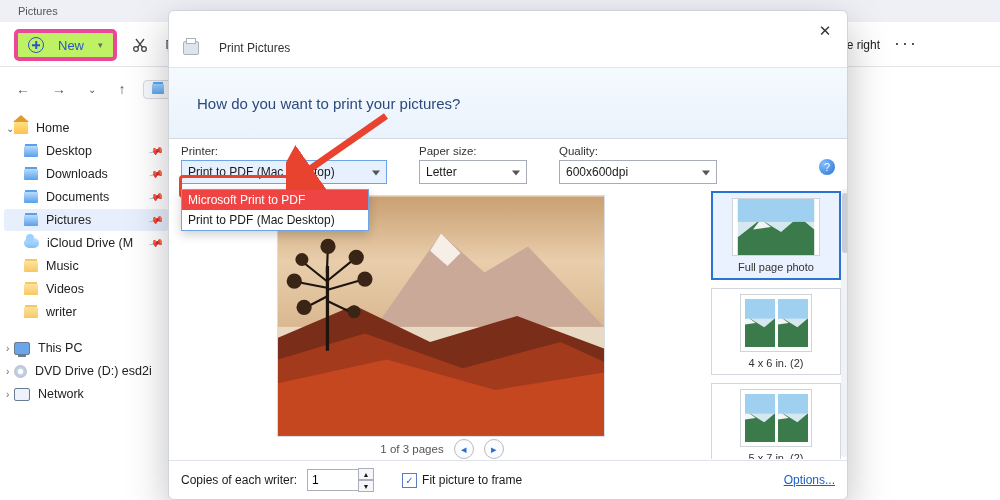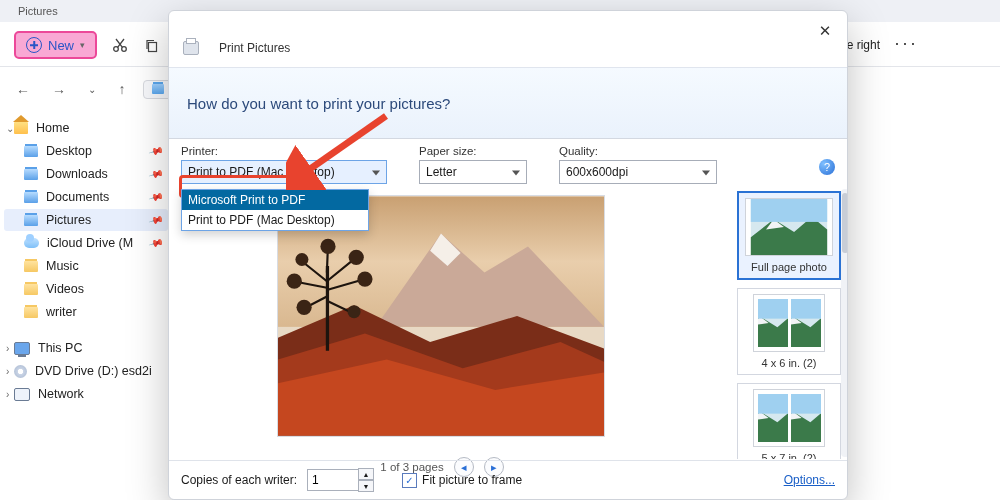--- a/index.html
+++ b/index.html
@@ -4,21 +4,21 @@
 <style>
 html,body{margin:0;padding:0;font-family:"Segoe UI",Arial,sans-serif;font-size:12px;color:#1a1a1a;background:#fff;overflow:hidden}
 .stage{position:relative;width:1000px;height:500px;background:#fff}
 
 
 .exp-titlebar{position:absolute;left:0;top:0;right:0;height:22px;background:#eef0f5;font-size:11px;color:#555;padding-left:18px;line-height:22px}
 .exp-dots{position:absolute;right:82px;top:33px;font-size:18px;letter-spacing:2px;color:#333;cursor:pointer}
 .exp-text-right{position:absolute;right:120px;top:38px;font-size:12px;color:#222}
 
 .exp-cmdrow{position:absolute;left:0;top:24px;right:0;height:42px;display:flex;align-items:center;gap:14px;padding-left:14px}
-.new-btn{display:flex;align-items:center;gap:6px;border:2px solid #ec4899;border-radius:5px;padding:4px 10px;font-size:13px;color:#2a56c6;background:#f9a8d4;cursor:pointer}
+.new-btn{display:flex;align-items:center;gap:14px;border:4px solid #ec4899;border-radius:5px;padding:4px 10px;font-size:13px;color:#2a56c6;background:#bef264;cursor:pointer}
 .new-btn .plus{display:inline-block;width:14px;height:14px;border:1.5px solid #2a56c6;border-radius:50%;position:relative}
 .new-btn .plus::before,.new-btn .plus::after{content:"";position:absolute;background:#2a56c6}
 .new-btn .plus::before{left:3px;right:3px;top:50%;height:1.5px;transform:translateY(-50%)}
 .new-btn .plus::after{top:3px;bottom:3px;left:50%;width:1.5px;transform:translateX(-50%)}
 .tool-ico{width:18px;height:18px;display:inline-flex;align-items:center;justify-content:center;color:#444;cursor:pointer}
 
 .exp-sep{position:absolute;left:0;right:0;top:66px;height:1px;background:#e3e5ea}
 .exp-navrow{position:absolute;left:0;top:74px;right:0;height:30px;display:flex;align-items:center;gap:14px;padding-left:12px;color:#5a5a5a;z-index:0}
 .nav-arrow{font-size:14px;padding:0 4px;cursor:pointer}
 .addr{display:flex;align-items:center;gap:6px;border:.5px solid #d7d9df;border-radius:4px;padding:3px 8px;background:#f7f8fb}
@@ -47,45 +47,45 @@
 .filecol .f{height:14px;margin:4px 0;background:#f0f2f6;border-radius:2px}
 .filecol .f.red{background:#f8d7d7}
 
 
 .dlg{position:absolute;left:168px;top:10px;width:678px;height:488px;background:#fff;border:1px solid #cfd3da;border-radius:6px;box-shadow:0 14px 40px rgba(0,0,0,.25);overflow:hidden}
 .dlg-close{position:absolute;right:8px;top:6px;width:28px;height:28px;display:flex;align-items:center;justify-content:center;font-size:15px;color:#333;cursor:pointer;border-radius:4px}
 .dlg-title{position:absolute;left:14px;top:30px;display:flex;align-items:center;gap:20px;font-size:12px;color:#333}
 .dlg-title .prn{width:14px;height:12px;background:#dfe4ec;border:1px solid #aab1bd;border-radius:2px;position:relative}
 .dlg-title .prn::before{content:"";position:absolute;left:2px;right:2px;top:-4px;height:4px;background:#fff;border:1px solid #aab1bd}
 
-.dlg-banner{position:absolute;left:0;right:0;top:56px;height:70px;background:linear-gradient(#f5faff,#eaf2fc);border-top:1px solid #e0e5ee;border-bottom:1px solid #d3d8e1;display:flex;align-items:center;padding-left:18px;font-size:15px;color:#2c4a7b}
+.dlg-banner{position:absolute;left:0;right:0;top:56px;height:70px;background:linear-gradient(#f5faff,#eaf2fc);border-top:1px solid #e0e5ee;border-bottom:1px solid #d3d8e1;display:flex;align-items:center;padding-left:28px;font-size:15px;color:#2c4a7b}
 
 .dlg-body{position:absolute;left:0;right:0;top:126px;bottom:38px;padding:8px 12px 0 12px}
 .ctrls{display:flex;gap:32px;align-items:flex-start}
 .ctrl label{display:block;font-size:11.5px;color:#333;margin-bottom:3px}
 .combo{height:22px;border:1px solid #a7adb8;background:#fff;font-size:12px;padding:0 20px 0 6px;position:relative;display:flex;align-items:center;cursor:pointer}
 .combo::after{content:"";position:absolute;right:6px;top:50%;transform:translateY(-30%);border-left:4px solid transparent;border-right:4px solid transparent;border-top:5px solid #555}
 .combo.printer{width:178px;background:#e6f0ff;border-color:#6da4e6}
 .combo.paper{width:80px}
 .combo.qual{width:130px}
 .help{margin-left:auto;margin-top:14px;width:16px;height:16px;border-radius:50%;background:radial-gradient(circle at 30% 30%,#7fc0ff,#2a6fd6);color:#fff;font-size:11px;display:flex;align-items:center;justify-content:center;cursor:pointer}
 
 
 .dd{position:absolute;left:12px;top:52px;width:186px;border:1px solid #6da4e6;background:#fff;box-shadow:0 4px 10px rgba(0,0,0,.18);z-index:5}
 .dd div{padding:3px 6px;font-size:12px;cursor:pointer}
-.dd .hl{background:#0369a1;color:#fff}
+.dd .hl{background:#ef4444;color:#fff}
 
 
 .pv-wrap{position:absolute;left:108px;top:58px;width:330px}
 .pv-wrap svg{display:block;border:1px solid #d8dce3}
-.pv-pager{margin-top:20px;display:flex;align-items:center;justify-content:center;gap:10px;font-size:11.5px;color:#555}
+.pv-pager{margin-top:2px;display:flex;align-items:center;justify-content:center;gap:10px;font-size:11.5px;color:#555}
 .pv-pager .nav{width:18px;height:18px;border:1px solid #b5bac4;border-radius:50%;display:flex;align-items:center;justify-content:center;color:#2a6fd6;font-size:11px;cursor:pointer;background:#fbfcfe}
 
 
-.layouts{position:absolute;right:6px;top:54px;width:104px;bottom:2px;overflow:hidden}
+.layouts{position:absolute;right:6px;top:54px;width:130px;bottom:2px;overflow:hidden}
 .lay{border:1px solid #d3d7e0;padding:5px;margin-bottom:8px;display:flex;flex-direction:column;align-items:center;gap:5px;cursor:pointer;background:#fff}
 .lay.sel{border:2px solid #2a72d4;background:#eaf2ff}
 .lay .cap{font-size:11px;color:#333;text-align:center}
 .thumb{border:1px solid #cfd3da;background:#fff;display:flex;align-items:center;justify-content:center;overflow:hidden}
 .thumb svg{display:block}
 .lay-scroll{position:absolute;right:-2px;top:52px;bottom:4px;width:8px;background:#f0f2f6;border-radius:4px}
 .lay-scroll::before{content:"";position:absolute;left:1px;right:1px;top:4px;height:60px;background:#c8cdd6;border-radius:3px}
 
 
 .dlg-foot{position:absolute;left:0;right:0;bottom:0;height:38px;border-top:1px solid #dfe3ea;display:flex;align-items:center;padding:0 12px;gap:10px;font-size:12px}

